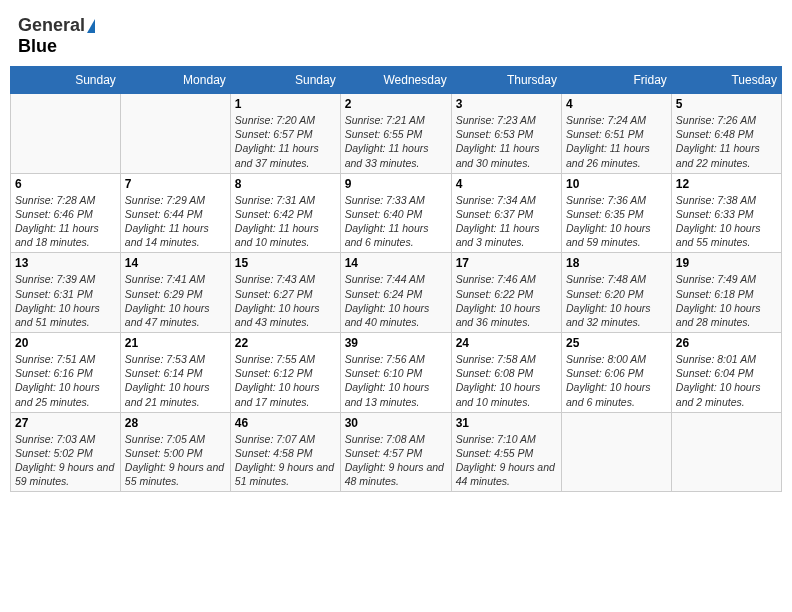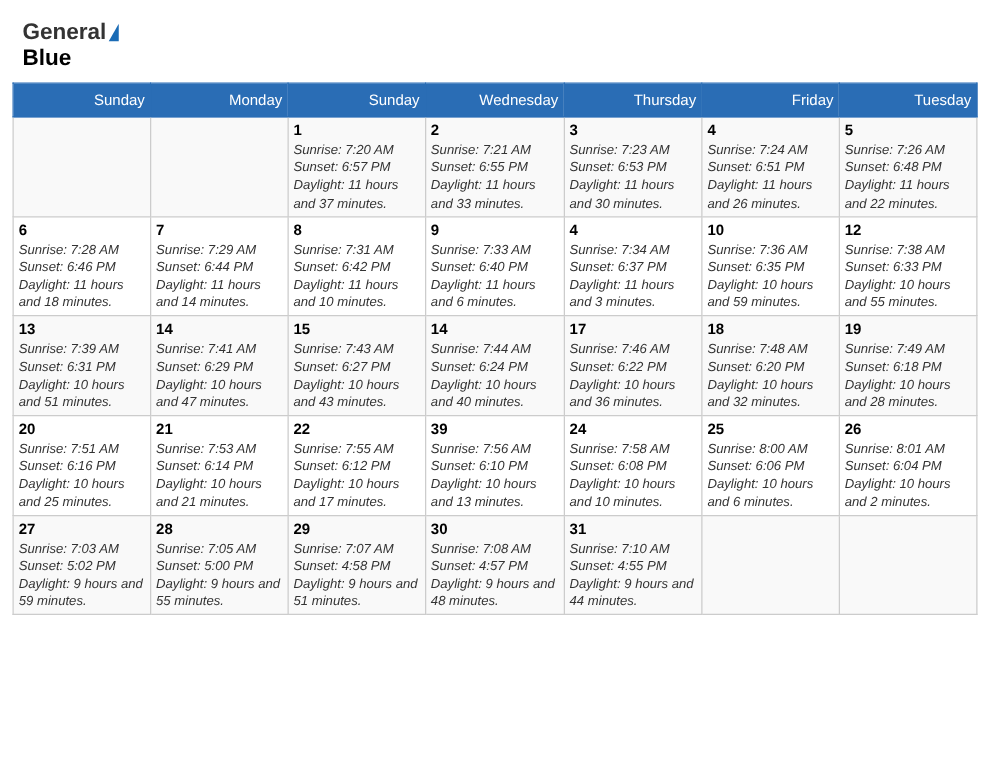--- a/index.html
+++ b/index.html
@@ -235,21 +235,21 @@
       <tr>
         <td>
           <div class="cell-date">27</div>
           <div class="cell-info">Sunrise: 7:03 AM<br>Sunset: 5:02 PM<br>Daylight: 9 hours and 59 minutes.</div>
         </td>
         <td>
           <div class="cell-date">28</div>
           <div class="cell-info">Sunrise: 7:05 AM<br>Sunset: 5:00 PM<br>Daylight: 9 hours and 55 minutes.</div>
         </td>
         <td>
-          <div class="cell-date">29</div>
+          <div class="cell-date">46</div>
           <div class="cell-info">Sunrise: 7:07 AM<br>Sunset: 4:58 PM<br>Daylight: 9 hours and 51 minutes.</div>
         </td>
         <td>
           <div class="cell-date">30</div>
           <div class="cell-info">Sunrise: 7:08 AM<br>Sunset: 4:57 PM<br>Daylight: 9 hours and 48 minutes.</div>
         </td>
         <td>
           <div class="cell-date">31</div>
           <div class="cell-info">Sunrise: 7:10 AM<br>Sunset: 4:55 PM<br>Daylight: 9 hours and 44 minutes.</div>
         </td>

